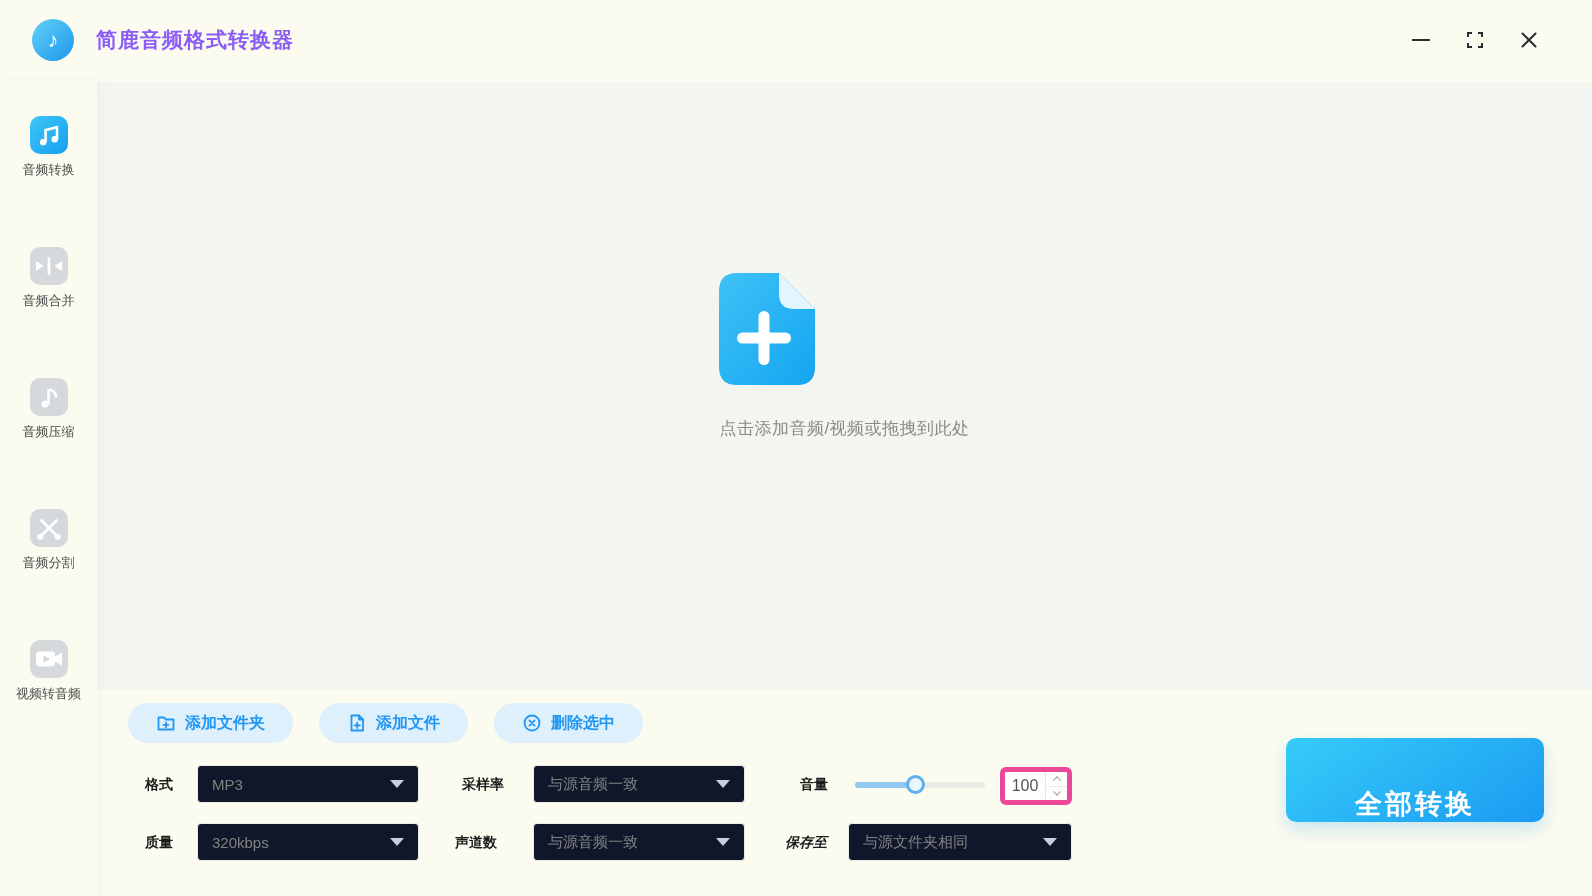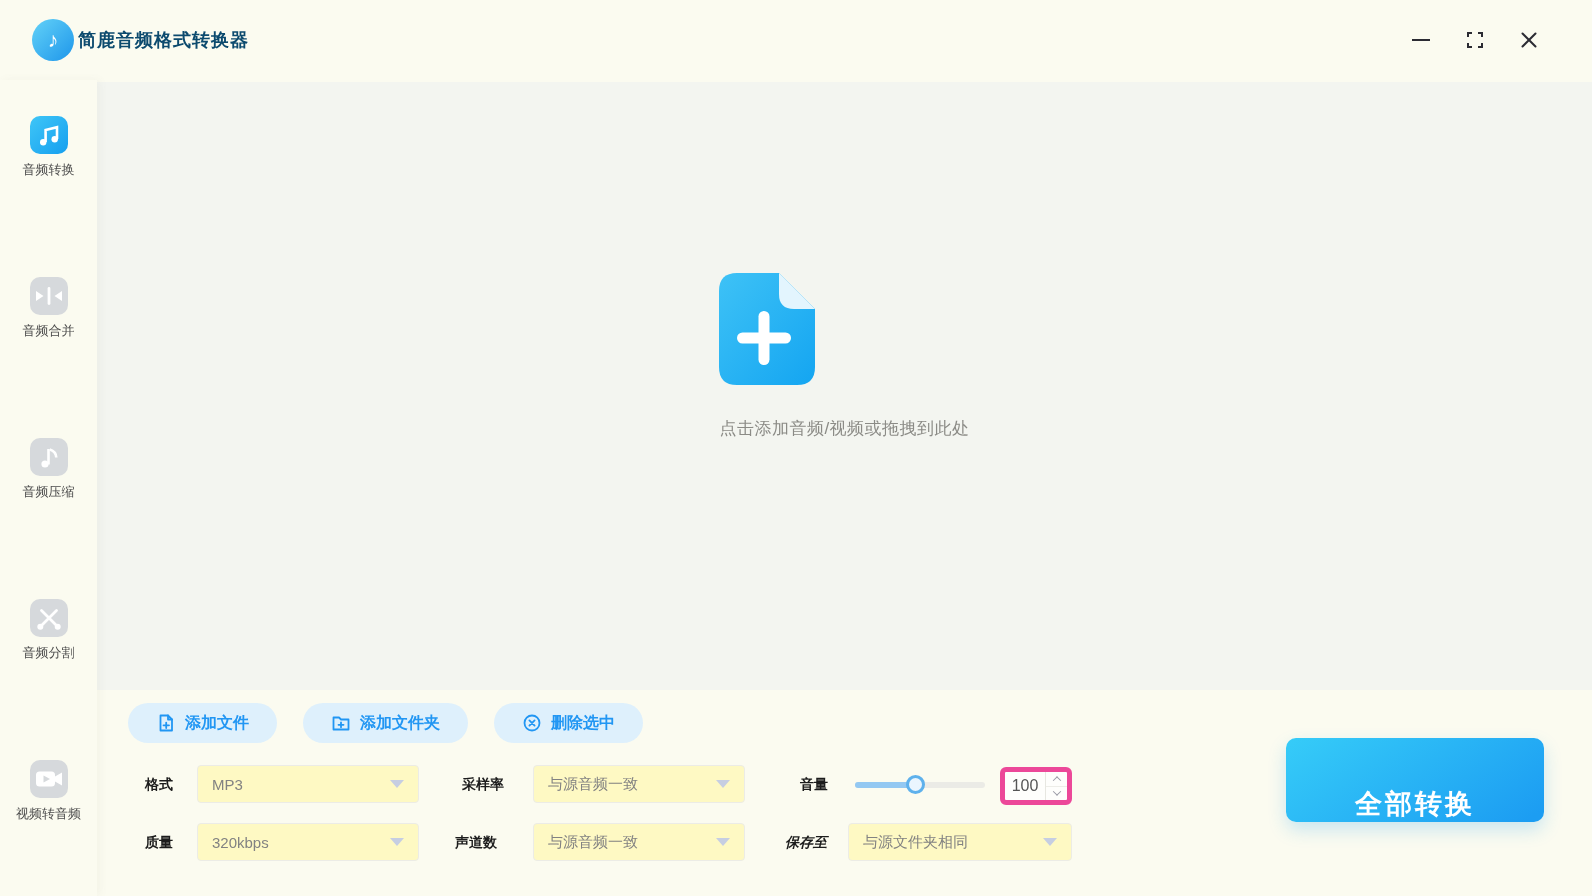--- a/index.html
+++ b/index.html
@@ -10,46 +10,46 @@
   }
   .window { position:relative; width:1592px; height:896px; background:#fbfbf0; }
 
   
   .titlebar { position:absolute; top:0; left:0; width:100%; height:80px; display:flex; align-items:center; }
   .app-logo { position:relative; margin-left:32px; width:42px; height:42px; border-radius:50%;
     background:linear-gradient(135deg,#63d2f8 0%,#1e96ea 100%);
     display:flex; align-items:center; justify-content:center; color:#fff; font-size:21px; }
   .app-logo::after { content:""; position:absolute; left:1px; bottom:-1px; width:11px; height:11px;
     background:#2fabef; border-radius:50% 50% 50% 0; transform:rotate(-45deg); z-index:-1; }
-  .app-title { margin-left:4px; font-size:18px; font-weight:bold; color:#0c4a6e; letter-spacing:1px; }
+  .app-title { margin-left:22px; font-size:21px; font-weight:bold; color:#8b5cf6; letter-spacing:1px; }
   .win-controls { margin-left:auto; display:flex; align-items:center; gap:32px; padding-right:52px; }
   .win-btn { width:22px; height:22px; display:flex; align-items:center; justify-content:center; cursor:pointer; }
   .min-bar { width:18px; height:2px; background:#2b2b33; }
 
   
   .sidebar { position:absolute; top:80px; left:0; width:97px; height:816px; background:#fbfbf0;
     box-shadow:3px 0 8px rgba(120,120,110,0.06); display:flex; flex-direction:column; align-items:center;
-    padding-top:36px; gap:98px; z-index:2;text-align:center; }
+    padding-top:36px; gap:68px; z-index:2;text-align:center; }
   .side-item { display:flex; flex-direction:column; align-items:center; cursor:pointer; }
   .side-item .side-label { margin-top:7px; font-size:13px; color:#4c4c4c; white-space:nowrap; }
   .side-icon { width:38px; height:38px; }
 
   
   .main-area { position:absolute; top:82px; left:97px; width:1495px; height:608px; background:#f3f5f0;
     display:flex; flex-direction:column; align-items:center; justify-content:center; }
   .drop-inner { display:flex; flex-direction:column; align-items:flex-start; margin-top:-60px; cursor:pointer; }
   .drop-hint { margin-top:32px; font-size:17px; color:#8b8b86; letter-spacing:0.5px; }
 
   
   .pill-row { position:absolute; top:703px; left:128px; display:flex; gap:26px; }
   .pill { height:40px; border-radius:20px; background:#def0fc; color:#2196f3; font-weight:bold;
     font-size:16px; display:flex; align-items:center; gap:9px; padding:0 28px; cursor:pointer; }
 
   .set-label { position:absolute; height:38px; line-height:38px; font-size:14px; font-weight:bold; color:#1c1c1c; }
-  .dd { position:absolute; height:38px; background:#fef9c3; border:1px solid #ececе6; border:1px solid #ecece6;
+  .dd { position:absolute; height:38px; background:#0f172a; border:1px solid #ececе6; border:1px solid #ecece6;
     border-radius:4px; display:flex; align-items:center; justify-content:space-between;
     padding:0 14px; font-size:15px; color:#828282; cursor:pointer; }
   .dd-arrow { width:0; height:0; border-left:7px solid transparent; border-right:7px solid transparent;
     border-top:8px solid #c6cee2; margin-left:10px; }
 
   .slider { position:absolute; left:855px; top:778px; width:130px; height:14px; cursor:pointer; }
   .slider-track { position:absolute; top:4px; left:0; width:100%; height:6px; border-radius:3px; background:#ebebe6; }
   .slider-fill { height:6px; border-radius:3px; background:#93c8f2; }
   .slider-handle { position:absolute; top:-3px; width:19px; height:19px; border-radius:50%;
     background:#eaf5fe; border:3px solid #5eb1ec; transform:translateX(-10px); }
@@ -170,32 +170,32 @@
         <rect x="18" y="59.5" width="54" height="11" rx="5.5" fill="#fff"></rect>
         <rect x="39.5" y="38" width="11" height="54" rx="5.5" fill="#fff"></rect>
       </svg>
       <div class="drop-hint">点击添加音频/视频或拖拽到此处</div>
     </div>
   </div>
 
   <div class="pill-row">
     <div class="pill">
       <svg width="20" height="20" viewBox="0 0 20 20" fill="none" stroke="#2196f3" stroke-width="1.8" stroke-linecap="round" stroke-linejoin="round">
+        <path d="M2.5 4.5 H8 L10 6.5 H17.5 V16.5 H2.5 Z"></path>
+        <path d="M10 9.3 V14.3 M7.5 11.8 H12.5"></path>
+      </svg>
+      <span>添加文件夹</span>
+    </div>
+    <div class="pill">
+      <svg width="20" height="20" viewBox="0 0 20 20" fill="none" stroke="#2196f3" stroke-width="1.8" stroke-linecap="round" stroke-linejoin="round">
         <path d="M4.5 2.5 H12 L16 6.5 V17.5 H4.5 Z"></path>
           <path d="M12 2.5 V6.5 H16"></path>
         <path d="M10.2 9.6 V15 M7.5 12.3 H13"></path>
       </svg>
       <span>添加文件</span>
-    </div>
-    <div class="pill">
-      <svg width="20" height="20" viewBox="0 0 20 20" fill="none" stroke="#2196f3" stroke-width="1.8" stroke-linecap="round" stroke-linejoin="round">
-        <path d="M2.5 4.5 H8 L10 6.5 H17.5 V16.5 H2.5 Z"></path>
-        <path d="M10 9.3 V14.3 M7.5 11.8 H12.5"></path>
-      </svg>
-      <span>添加文件夹</span>
     </div>
     <div class="pill">
       <svg width="20" height="20" viewBox="0 0 20 20" fill="none" stroke="#2196f3" stroke-width="1.8" stroke-linecap="round">
         <circle cx="10" cy="10" r="7.5"></circle>
           <path d="M7.4 7.4 L12.6 12.6 M12.6 7.4 L7.4 12.6"></path>
       </svg>
       <span>删除选中</span>
     </div>
   </div>
 

